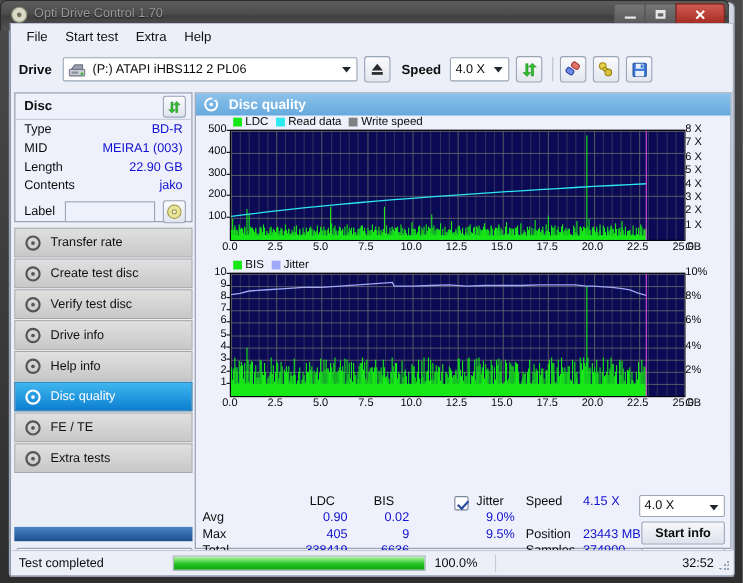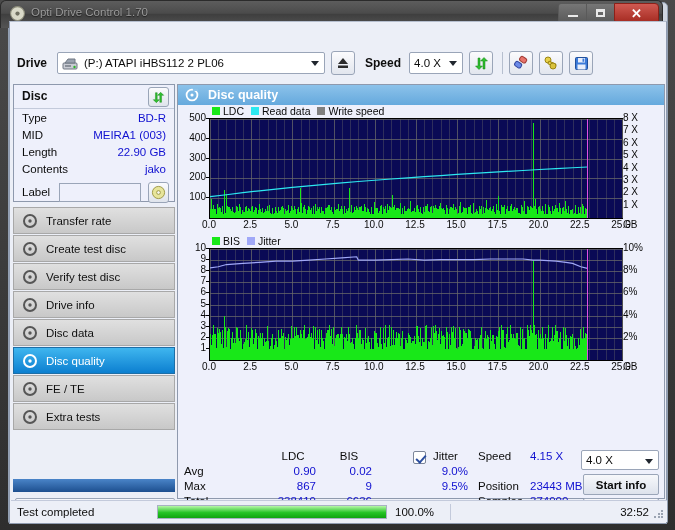--- a/index.html
+++ b/index.html
@@ -369,20 +369,26 @@
           </div>
         <div class="wc max">
             <i class="glyph-max"></i>
           </div>
         <div class="wc close">✕</div>
       </div>
     </div>
 
     <div class="client">
 
+      <div class="menubar">
+        <div class="menu-item">File</div>
+        <div class="menu-item">Start test</div>
+        <div class="menu-item">Extra</div>
+        <div class="menu-item">Help</div>
+      </div>
 
       <div class="toolbar">
         <div class="tb-label">Drive</div>
         <div class="combo drive-combo">
           <svg class="drive-ico" viewBox="0 0 16 16">
             <rect x="1" y="7" width="14" height="6" rx="1" fill="#c9ccd4" stroke="#6e7682"></rect>
             <rect x="3" y="9" width="6" height="2" fill="#8a9099"></rect>
             <circle cx="12.5" cy="11" r="1.2" fill="#2ab52a"></circle>
             <path d="M3 7 L6 3 L13 3 L13 7 Z" fill="#9aa3b0" stroke="#6e7682"></path>
           </svg>
@@ -498,21 +504,21 @@
     <circle cx="8" cy="8" r="6" fill="none" stroke="#565656" stroke-width="2"></circle>
     <circle cx="8" cy="8" r="1.7" fill="#565656"></circle>
   </svg>
               <span class="nav-label">Drive info</span>
             </div>
             <div class="nav-item">
   <svg class="nav-ico" viewBox="0 0 16 16">
     <circle cx="8" cy="8" r="6" fill="none" stroke="#565656" stroke-width="2"></circle>
     <circle cx="8" cy="8" r="1.7" fill="#565656"></circle>
   </svg>
-              <span class="nav-label">Disc data</span>
+              <span class="nav-label">Help info</span>
             </div>
             <div class="nav-item active">
   <svg class="nav-ico" viewBox="0 0 16 16">
     <circle cx="8" cy="8" r="6" fill="none" stroke="#ffffff" stroke-width="2"></circle>
     <circle cx="8" cy="8" r="1.7" fill="#ffffff"></circle>
   </svg>
               <span class="nav-label">Disc quality</span>
             </div>
             <div class="nav-item">
   <svg class="nav-ico" viewBox="0 0 16 16">
@@ -1768,21 +1774,21 @@
           <div class="st" style="left:148px; top:0px; width:46px; text-align:center;">BIS</div>
           <div class="chk" style="left:235px; top:1px;"></div>
           <div class="st" style="left:255px; top:0px;">Jitter</div>
 
           <div class="st" style="left:6px; top:15px;">Avg</div>
           <div class="stv" style="left:92px; top:15px; width:46px;">0.90</div>
           <div class="stv" style="left:148px; top:15px; width:46px;">0.02</div>
           <div class="stv" style="left:248px; top:15px; width:42px;">9.0%</div>
 
           <div class="st" style="left:6px; top:30px;">Max</div>
-          <div class="stv" style="left:92px; top:30px; width:46px;">867</div>
+          <div class="stv" style="left:92px; top:30px; width:46px;">405</div>
           <div class="stv" style="left:148px; top:30px; width:46px;">9</div>
           <div class="stv" style="left:248px; top:30px; width:42px;">9.5%</div>
 
           <div class="st" style="left:6px; top:45px;">Total</div>
           <div class="stv" style="left:80px; top:45px; width:58px;">338419</div>
           <div class="stv" style="left:142px; top:45px; width:52px;">6636</div>
 
           <div class="st" style="left:300px; top:0px;">Speed</div>
           <div class="stv" style="left:352px; top:0px; width:56px; text-align:left;">4.15 X</div>
           <div class="st" style="left:300px; top:30px;">Position</div>

